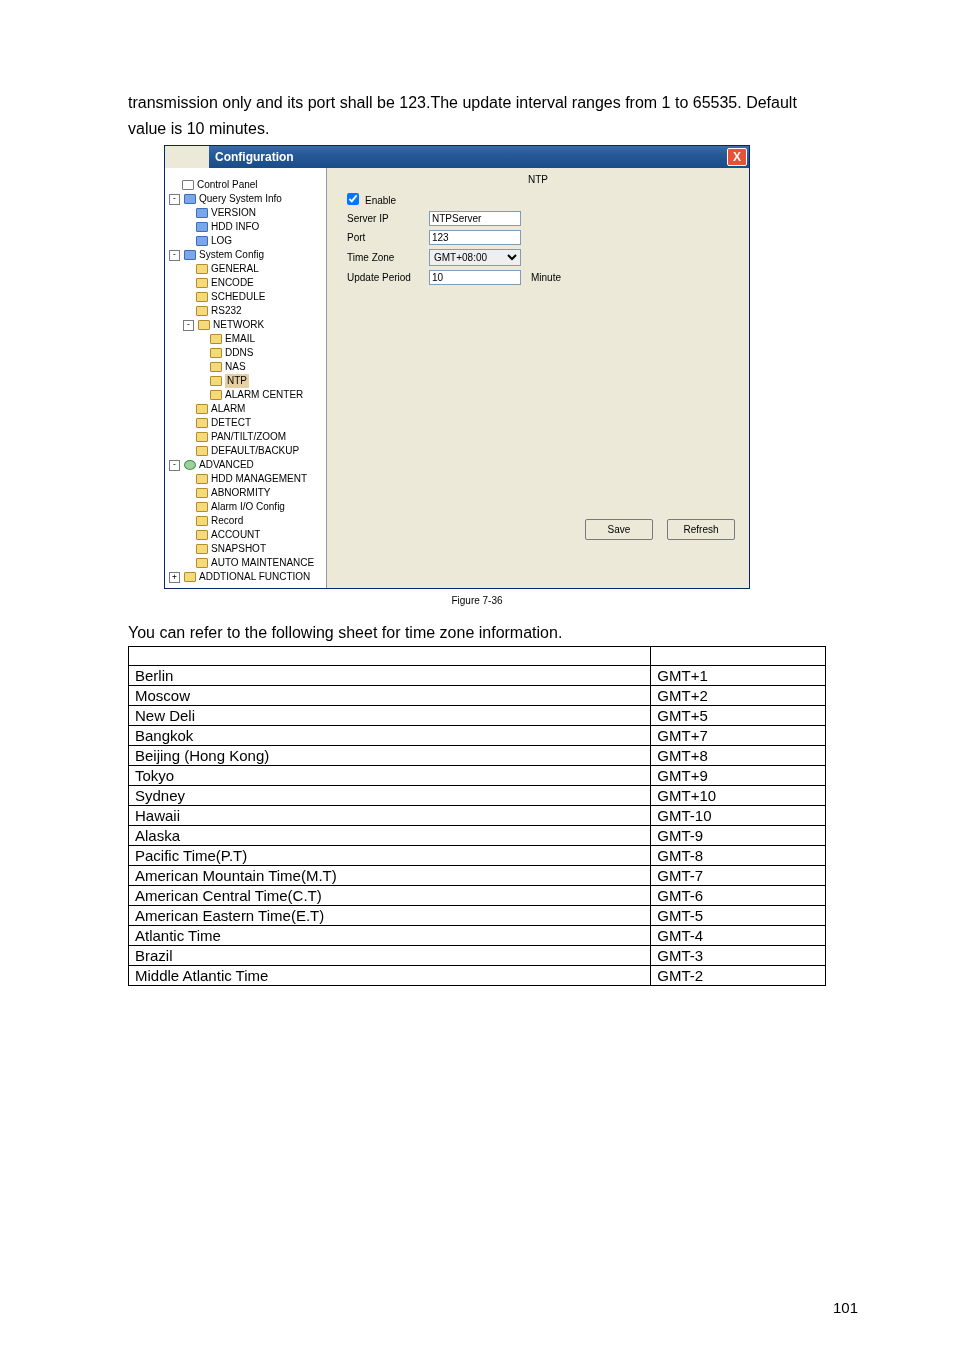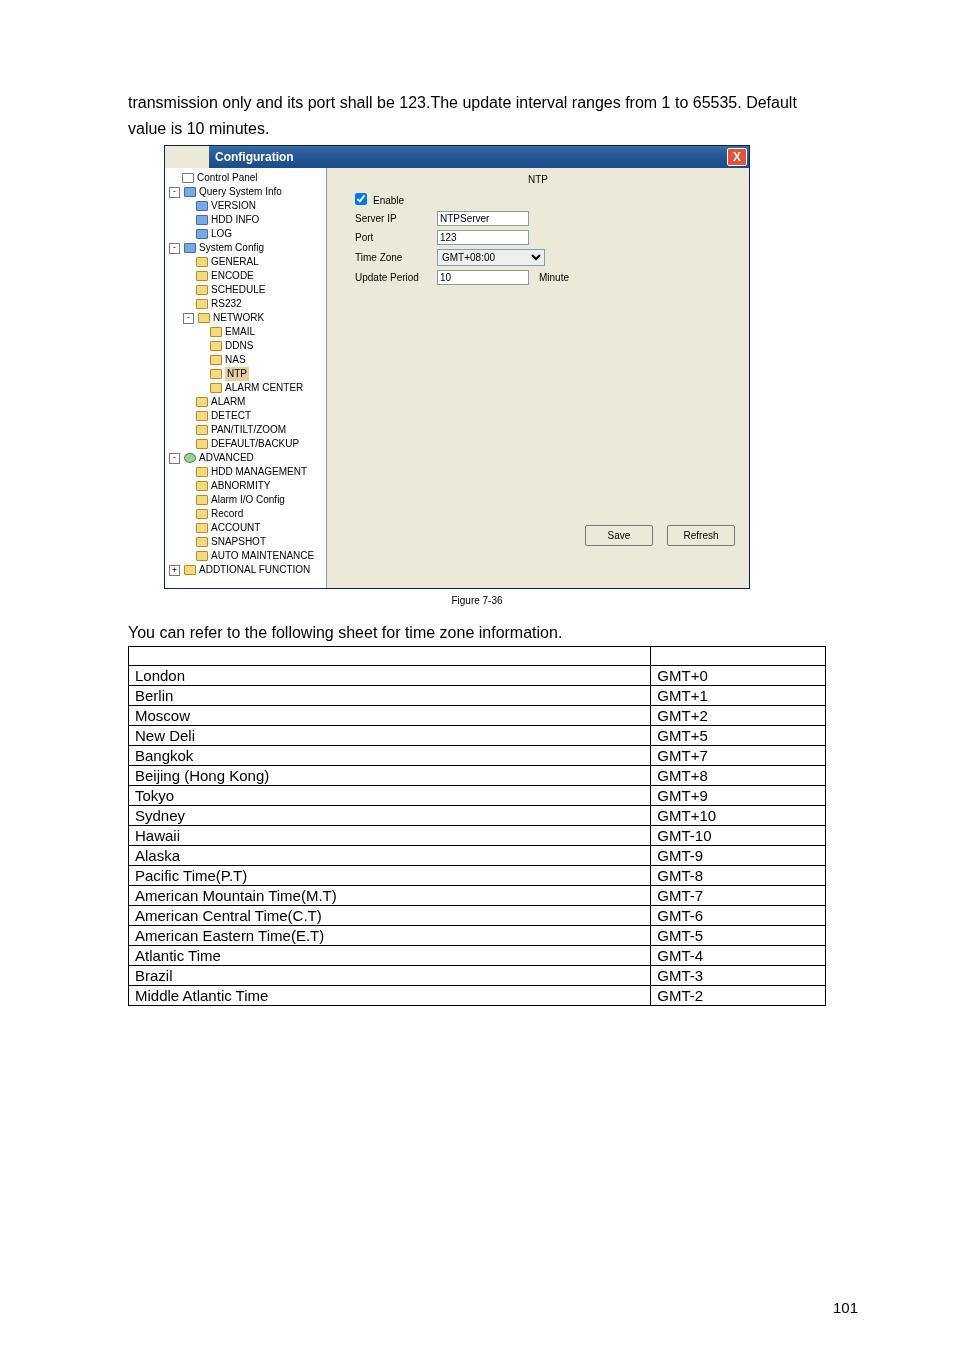--- a/index.html
+++ b/index.html
@@ -57,21 +57,21 @@
     font-family: Tahoma, Arial, sans-serif;
     font-size: 10px;
     color: #000;
   }
 
   
   .tree-pane {
     width: 162px;
     background: #fff;
     border-right: 1px solid #919b9c;
-    padding: 3px 4px;
+    padding: 10px 4px;
     overflow: hidden;
     box-sizing: border-box;
   }
   .tree ul { list-style: none; margin: 0; padding: 0 0 0 14px; }
   .tree > ul { padding-left: 0; }
   .tree li {
     position: relative;
     white-space: nowrap;
     line-height: 14px;
     padding-left: 0;
@@ -120,47 +120,47 @@
     box-sizing: border-box;
   }
   .pane-title {
     text-align: center;
     font-size: 10px;
     padding: 0 0 4px 0;
   }
   .form-row {
     display: flex;
     align-items: center;
-    margin: 4px 16px;
+    margin: 4px 8px;
     font-size: 10px;
   }
   .form-row .lbl {
     width: 82px;
   }
   .form-row input[type=text] {
     width: 92px; height: 15px;
     font-size: 10px;
     border: 1px solid #7f9db9;
     padding: 0 2px;
     box-sizing: border-box;
     font-family: Tahoma, Arial, sans-serif;
   }
   .form-row select {
-    width: 108px; height: 17px;
+    width: 92px; height: 17px;
     font-size: 10px;
     border: 1px solid #7f9db9;
     font-family: Tahoma, Arial, sans-serif;
   }
   .check {
     width: 12px; height: 12px; margin: 0 6px 0 0;
   }
   .unit { margin-left: 10px; }
   .btn-row {
     position: absolute;
-    bottom: 42px;
+    bottom: 48px;
     right: 14px;
     display: flex;
     gap: 14px;
   }
   .btn {
     width: 66px; height: 19px;
     font-size: 10px;
     border: 1px solid #7a7a7a;
     background: #ece9d8;
     border-radius: 2px;
@@ -475,24 +475,20 @@
 
   <table class="tz-table">
     <thead>
       <tr>
           <td></td>
           <td></td>
         </tr>
     </thead>
     <tbody id="tz-body">
         <tr>
-          <td>London</td>
-          <td>GMT+0</td>
-        </tr>
-        <tr>
           <td>Berlin</td>
           <td>GMT+1</td>
         </tr>
         <tr>
           <td>Moscow</td>
           <td>GMT+2</td>
         </tr>
         <tr>
           <td>New Deli</td>
           <td>GMT+5</td>

